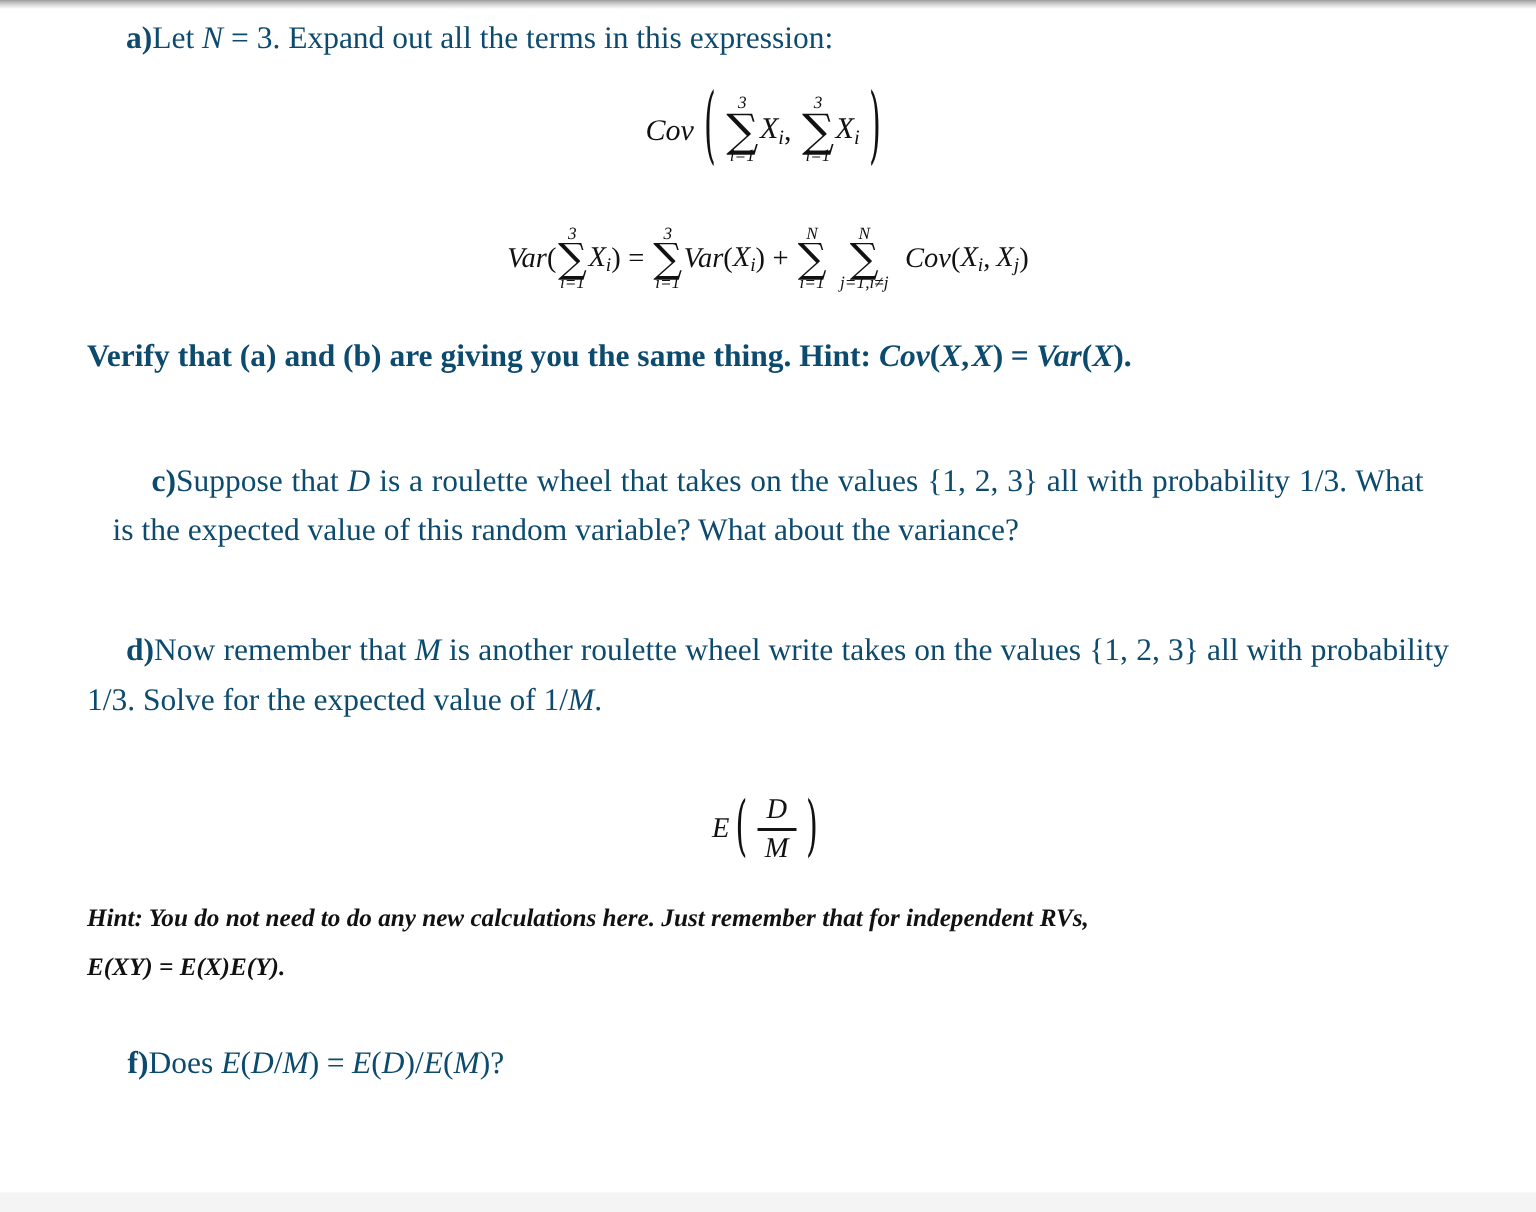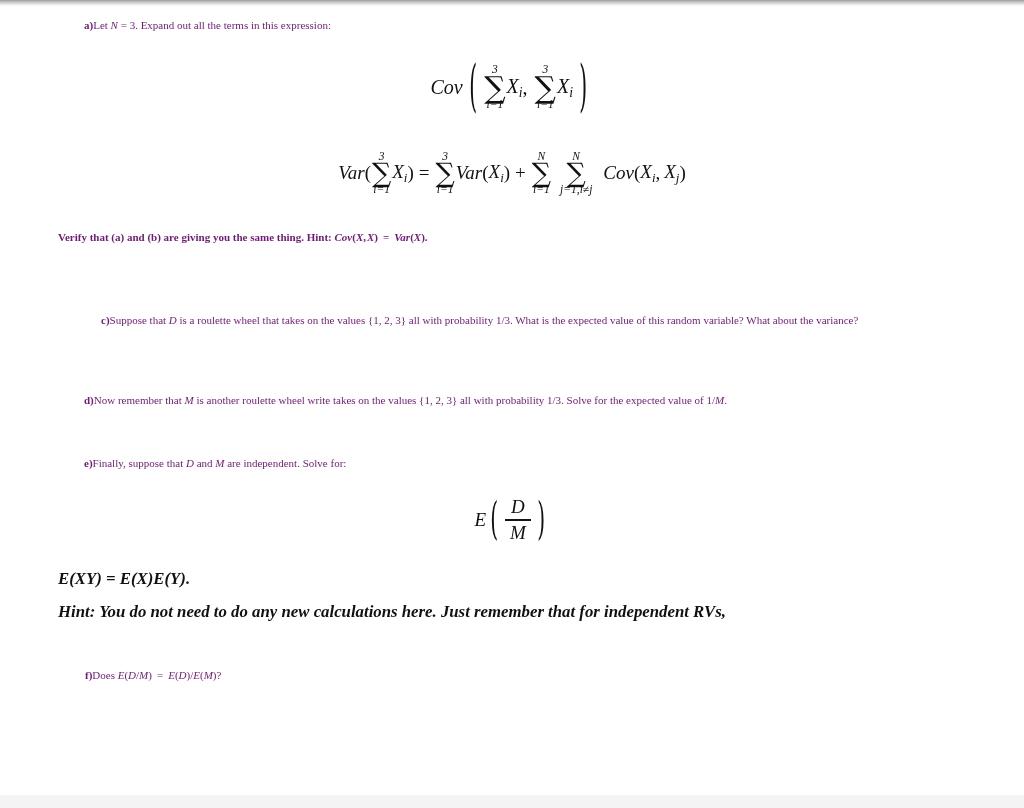--- a/index.html
+++ b/index.html
@@ -39,24 +39,24 @@
     top: 6px; left: 0;
     width: 1024px;
     height: 789px;
     background: #ffffff;
   }
   .doc {
     padding: 0 58px 0 58px;
   }
 
   .para {
-    font-size: 11px;
+    font-size: 21px;
     line-height: 33px;
     text-align: justify;
-    color: #701a75;
+    color: #0c4a6e;
   }
   .para.indent { text-indent: 26px; }
   .noindent { text-indent: 0; font-weight: bold; }
 
   .lbl { font-weight: bold; }
 
   
   .mi {
     font-family: "Liberation Serif", "DejaVu Serif", serif;
     font-style: italic;
@@ -262,46 +262,43 @@
     </p>
 
     <div style="height:30px;"></div>
 
     <p class="para indent" style="margin:0;">
       <span class="lbl">d)</span><span>Now remember that </span><span class="mi">M</span><span> is another roulette wheel write takes on the values </span><span class="mr">{1, 2, 3}</span><span> all with probability 1/3. Solve for the expected value of 1/</span><span class="mi">M</span><span>.</span>
     </p>
 
     <div style="height:30px;"></div>
 
-    <p class="para indent" style="margin:0;">
-      <span class="lbl">e)</span><span>Finally, suppose that </span><span class="mi">D</span><span> and </span><span class="mi">M</span><span> are independent. Solve for:</span>
-    </p>
 
     <div style="height:16px;"></div>
 
     <div class="display">
       <div class="mathrow" style="font-size:19px;">
         <span class="mi">E</span>
         <span class="bigparen med">(</span>
         <span class="frac">
           <span class="num">D</span>
           <span class="bar"></span>
           <span class="den">M</span>
         </span>
         <span class="bigparen med">)</span>
       </div>
     </div>
 
     <div style="height:18px;"></div>
 
     <p class="ital-block noindent" style="margin:0;">
+      <span>Hint: You do not need to do any new calculations here. Just remember that for independent RVs,</span>
+    </p>
+    <p class="ital-block noindent" style="margin:0;">
       <span>E(XY) = E(X)E(Y).</span>
-    </p>
-    <p class="ital-block noindent" style="margin:0;">
-      <span>Hint: You do not need to do any new calculations here. Just remember that for independent RVs,</span>
     </p>
 
     <div style="height:30px;"></div>
 
     <p class="para indent" style="margin:1px;">
       <span class="lbl">f)</span><span>Does </span><span class="mi"><span>E</span><span class="opn">(</span><span>D</span><span class="opn">/</span><span>M</span><span class="opn">)</span><span class="op">=</span><span>E</span><span class="opn">(</span><span>D</span><span class="opn">)</span><span class="opn">/</span><span>E</span><span class="opn">(</span><span>M</span><span class="opn">)</span><span class="opn">?</span></span>
     </p>
 
   </div>
 </div>

